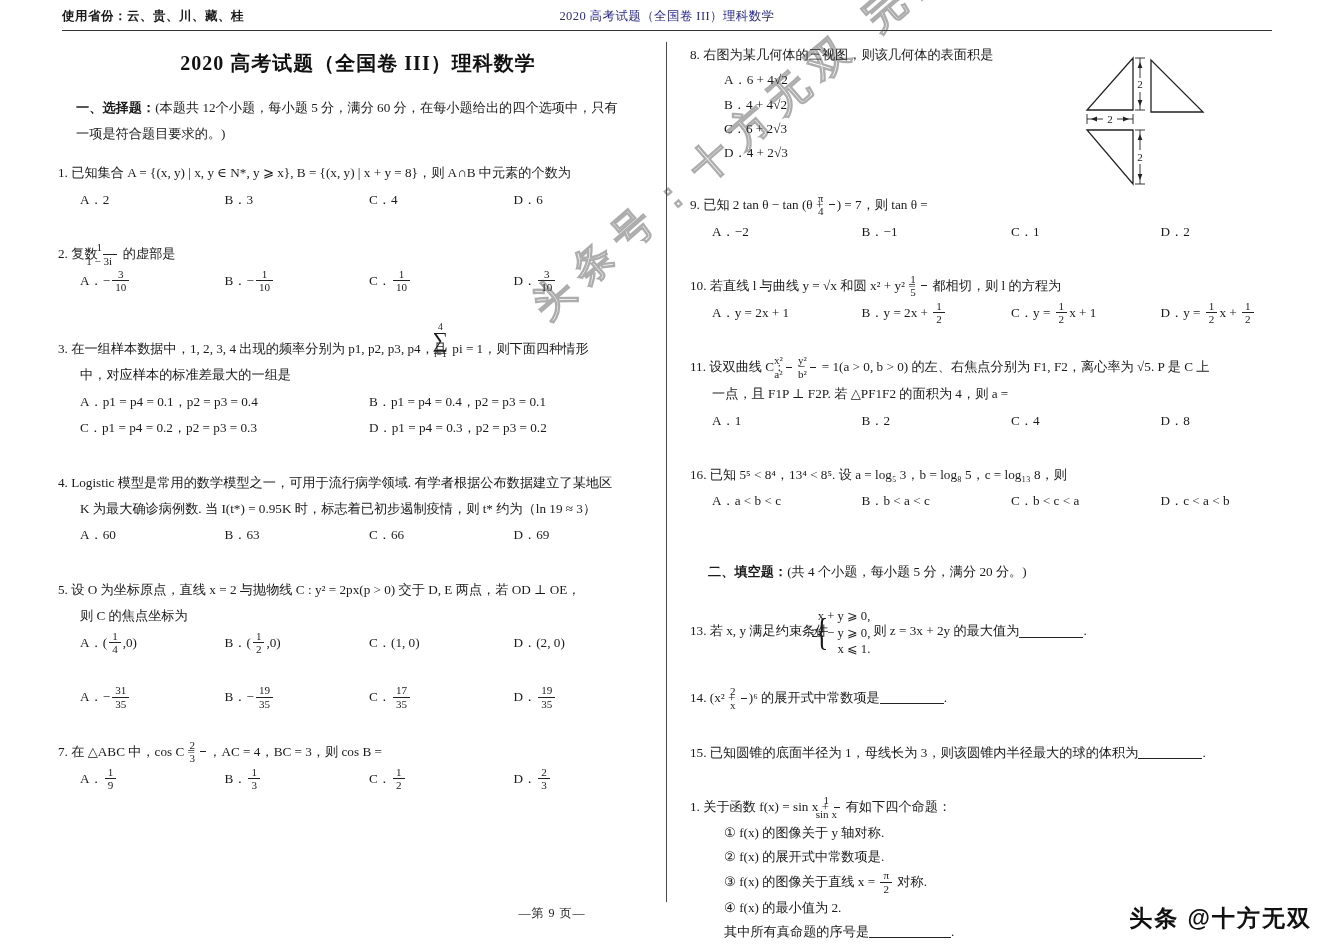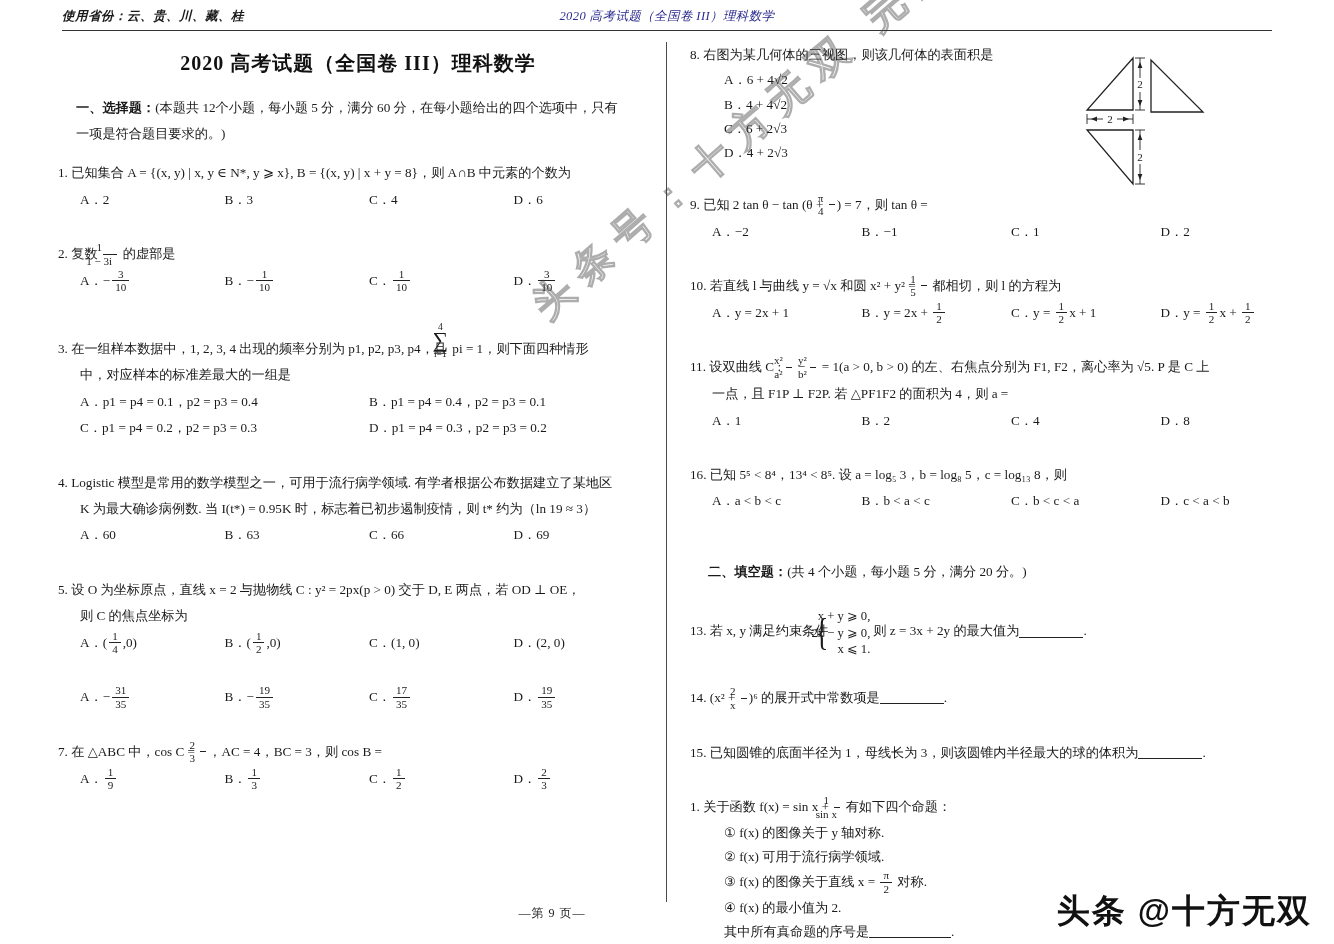--- a/index.html
+++ b/index.html
@@ -21,21 +21,20 @@
     height: 944px;
     box-sizing: border-box;
   }
 
   
   .hdr {
     position: absolute;
     left: 0; top: 0;
     width: 1334px;
     height: 32px;
-    font-style: italic;
   }
   .hdr-left {
     position: absolute;
     left: 62px; top: 8px;
     font-size: 12.5px;
     letter-spacing: 0.5px;
     color: #1a1a1a;
     font-weight: bold;
     font-family: "Liberation Serif", "DejaVu Serif", serif;
   }
@@ -194,21 +193,21 @@
     -webkit-text-stroke: 1.1px rgba(60,60,60,0.42);
     transform: rotate(-41deg);
     transform-origin: left top;
     white-space: nowrap;
     pointer-events: none;
     font-family: "Liberation Sans","DejaVu Sans",sans-serif;
   }
   .wm-logo {
     position: absolute;
     right: 22px; bottom: 10px;
-    font-size: 33px;
+    font-size: 23px;
     font-weight: bold;
     letter-spacing: 2px;
     color: #111;
     font-family: "Liberation Sans","DejaVu Sans",sans-serif;
     text-shadow: 2px 2px 0 #ffffff, -1px -1px 0 #ffffff;
   }
 </style>
 </head>
 <body>
 
@@ -457,21 +456,21 @@
 
     <div class="spacer-md"></div>
 
     <div class="q">
       <span class="q-body">
         <span>1.</span>
         <span>关于函数 f(x) = sin x + </span><span class="frac"><span class="num">1</span><span class="den it">sin x</span></span><span> 有如下四个命题：</span>
       </span>
       <div class="opts-stack">
         <div><span>①</span> <span>f(x) 的图像关于 y 轴对称.</span></div>
-        <div><span>②</span> <span>f(x) 可用于流行病学领域.</span></div>
+        <div><span>②</span> <span>f(x) 的展开式中常数项是.</span></div>
         <div><span>③</span> <span>f(x) 的图像关于直线 x = </span><span class="frac"><span class="num">π</span><span class="den">2</span></span><span> 对称.</span></div>
         <div><span>④</span> <span>f(x) 的最小值为 2.</span></div>
         <div><span>其中所有真命题的序号是</span><span class="blank wide"></span><span>.</span></div>
       </div>
     </div>
 
   </div>
 
   <div class="fig-q8">
     <svg width="225" height="145" viewBox="0 0 225 145">

